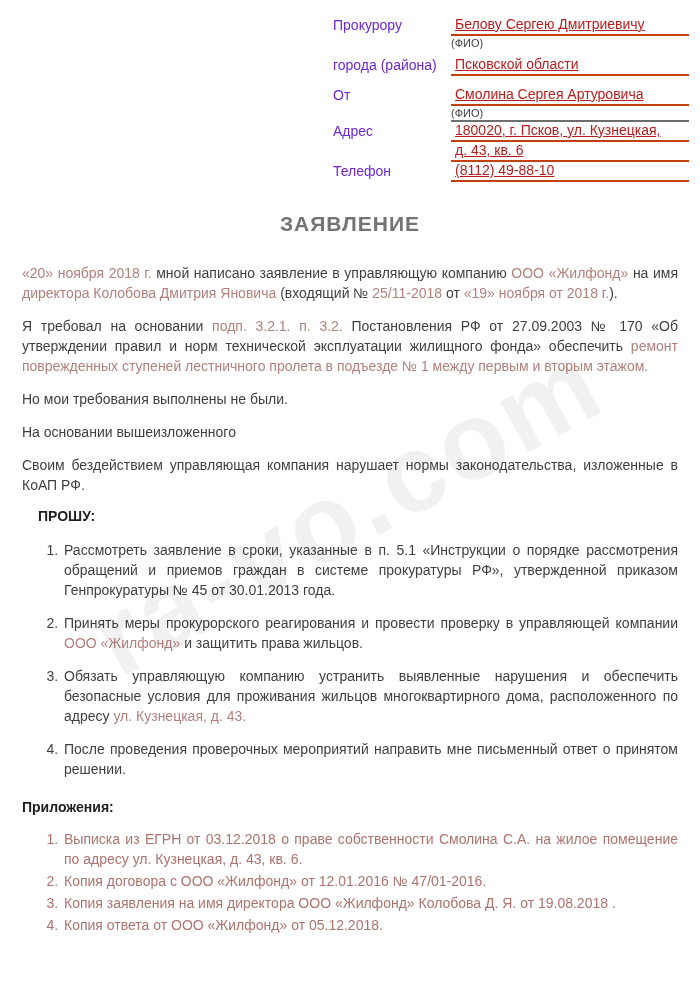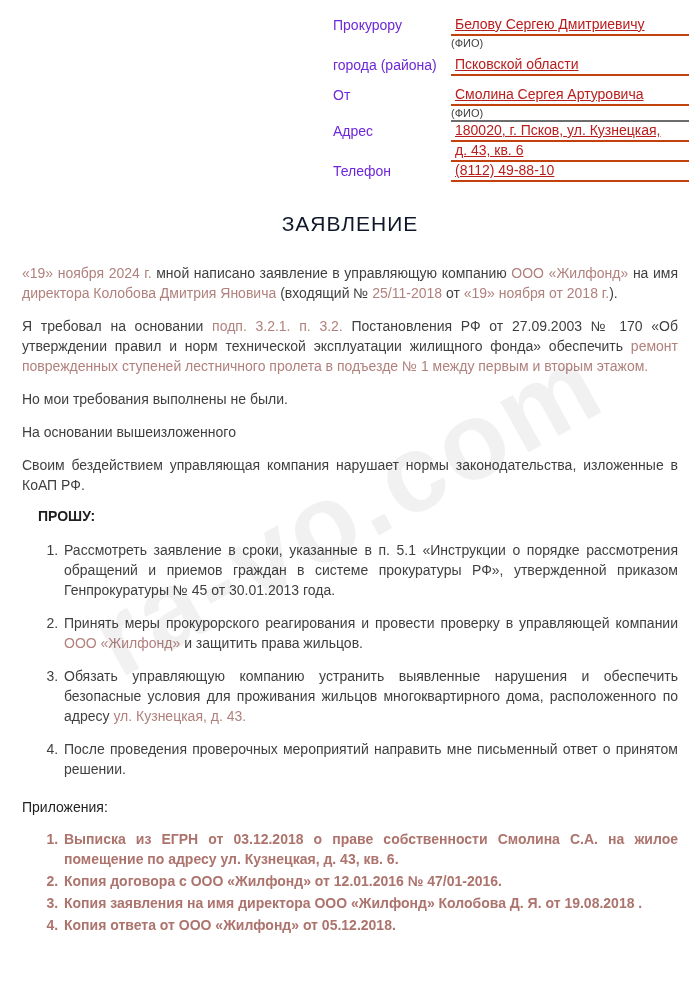--- a/index.html
+++ b/index.html
@@ -49,22 +49,22 @@
     color:#3f3f3f;
     padding:1px 0 1px 0;
   }
   .fio.underlined{border-bottom:2px solid #6d6d6d;}
   .gap6{height:6px;}
   .gap10{height:10px;}
   
   .title{
     text-align:center;
     font-size:21px;
-    font-weight:400;
-    color:#0f172a;
+    font-weight:700;
+    color:#737373;
     letter-spacing:1px;
     margin:30px 0 27px 0;
   }
   
   .para{
     font-size:14px;
     line-height:20px;
     text-align:justify;
     margin:0 0 13px 0;
   }
@@ -81,36 +81,35 @@
   }
   ol.requests li{
     font-size:14px;
     line-height:20px;
     text-align:justify;
     margin-bottom:13px;
     padding-left:2px;
   }
   .attach-heading{
     font-size:14px;
-    font-weight:400;
+    font-weight:700;
     color:#1e1e1e;
     margin:20px 0 0 0;
   }
   ol.attachments{
     margin:14px 0 0 0;
     padding-left:40px;
     color:#ad736d;
   }
   ol.attachments li{
     font-size:14px;
     line-height:20px;
     text-align:justify;
     margin-bottom:2px;
     padding-left:2px;
-    font-weight:bold;
   }
 </style>
 </head>
 <body>
 
 <div class="page">
 
   <div class="watermark">ra-vo.com</div>
 
   <div class="header">
@@ -139,21 +138,21 @@
       <div class="hvalue">д. 43, кв. 6</div>
     </div>
     <div class="hrow">
       <div class="hlabel">Телефон</div>
       <div class="hvalue">(8112) 49-88-10</div>
     </div>
   </div>
 
   <div class="title">ЗАЯВЛЕНИЕ</div>
 
-  <p class="para"><span class="red">«19» ноября 2024 г.</span><span> мной написано заявление в управляющую компанию </span><span class="red">ООО «Жилфонд»</span><span> на имя </span><span class="red">директора Колобова Дмитрия Яновича</span><span> (входящий № </span><span class="red">25/11-2018</span><span> от </span><span class="red">«19» ноября от 2018 г.</span><span>).</span></p>
+  <p class="para"><span class="red">«20» ноября 2018 г.</span><span> мной написано заявление в управляющую компанию </span><span class="red">ООО «Жилфонд»</span><span> на имя </span><span class="red">директора Колобова Дмитрия Яновича</span><span> (входящий № </span><span class="red">25/11-2018</span><span> от </span><span class="red">«19» ноября от 2018 г.</span><span>).</span></p>
 
   <p class="para"><span>Я требовал на основании </span><span class="red">подп. 3.2.1. п. 3.2.</span><span> Постановления РФ от 27.09.2003 № 170 «Об утверждении правил и норм технической эксплуатации жилищного фонда» обеспечить </span><span class="red">ремонт поврежденных ступеней лестничного пролета в подъезде № 1 между первым и вторым этажом.</span></p>
 
   <p class="para">Но мои требования выполнены не были.</p>
 
 
   <p class="para">На основании вышеизложенного</p>
 
   <p class="para">Своим бездействием управляющая компания нарушает нормы законодательства, изложенные в КоАП РФ.</p>
 

